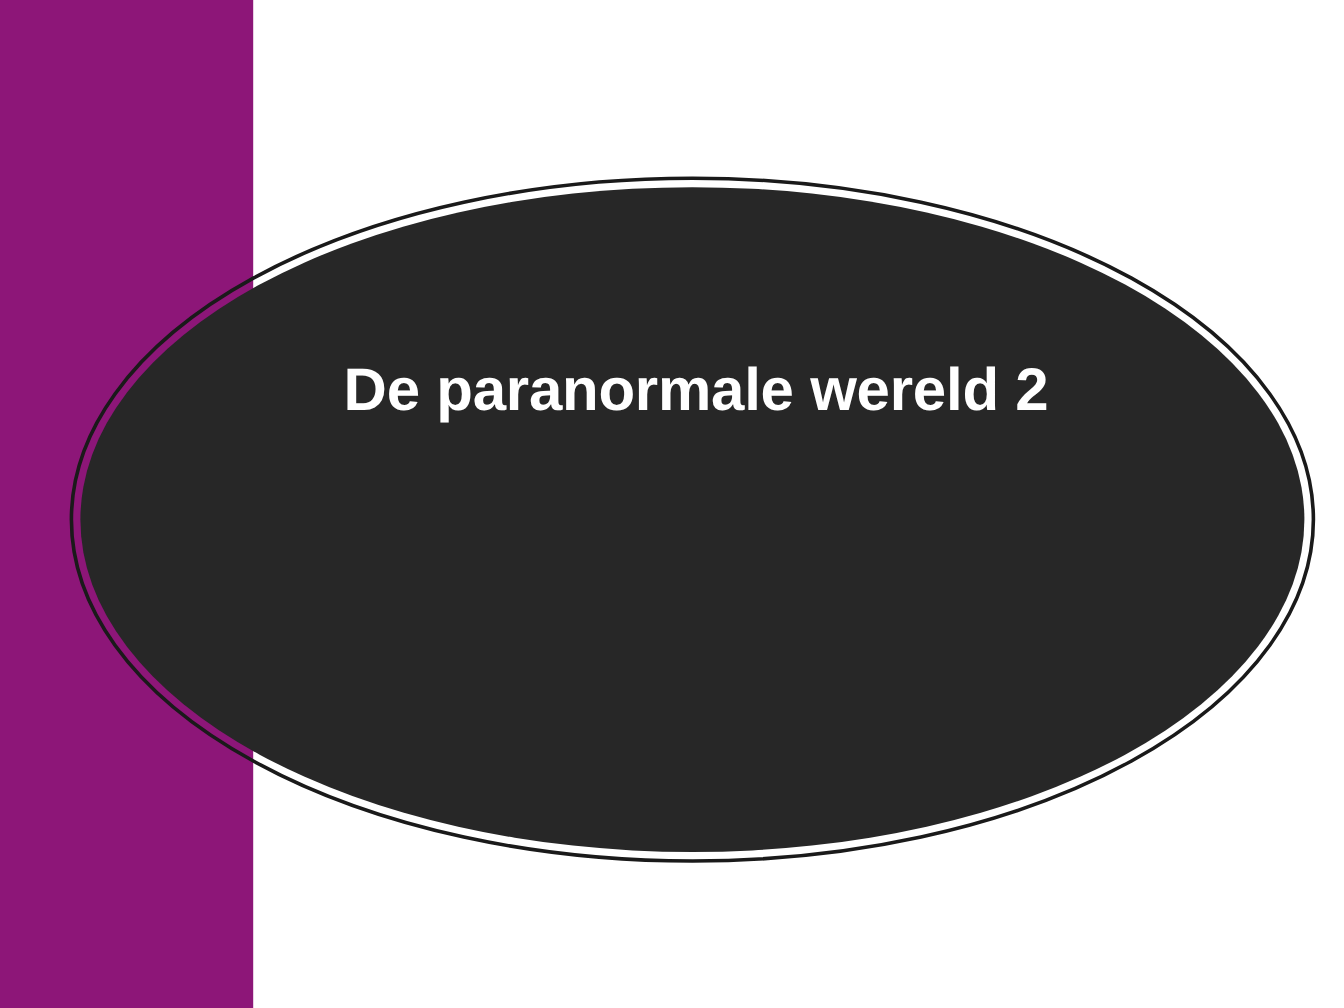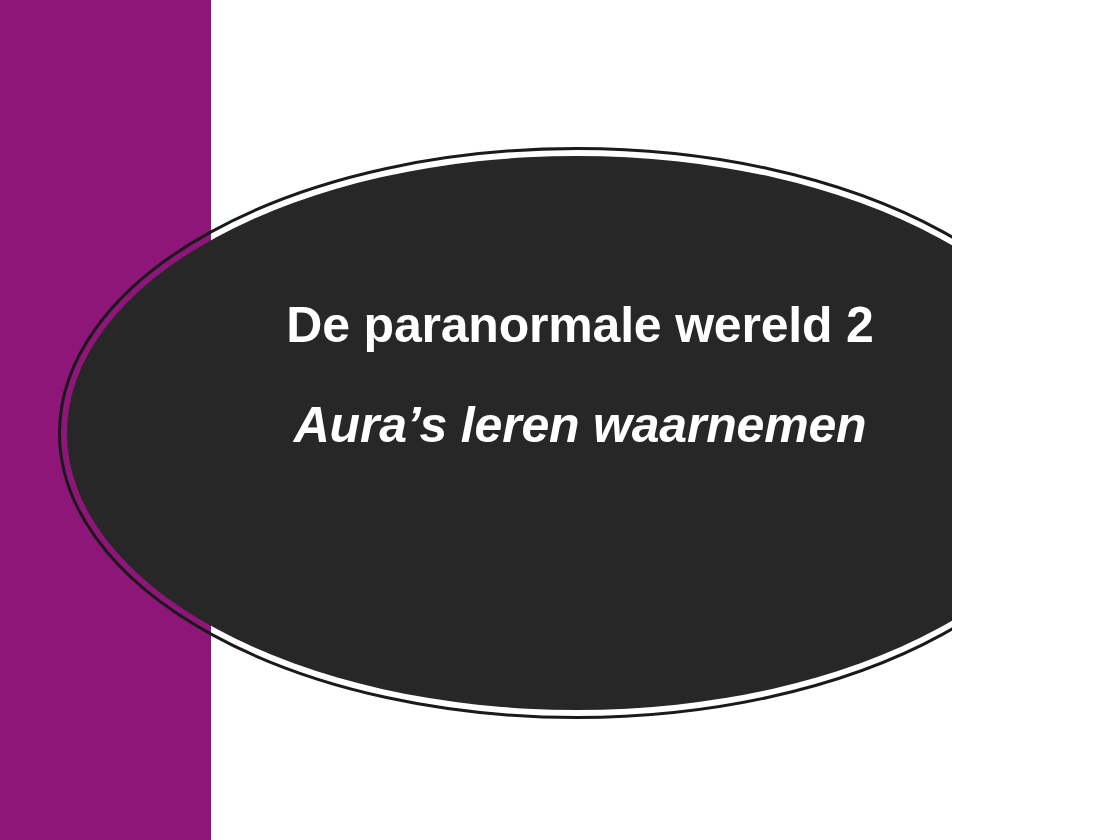--- a/index.html
+++ b/index.html
@@ -64,30 +64,29 @@
 
   .spacer-line {
     font-size: 50px;
     line-height: 1.0;
     height: 50px;
   }
 </style>
 </head>
 <body>
 
-<div id="slide" style="--bg: #ffffff; width: 952px; height: 840px;">
+<div id="slide" style="--bg: #ffffff; width: 1120px; height: 840px;">
 
   <div id="side-band" style="background: rgb(141, 22, 120); width: 211px; height: 840px;"></div>
 
   <svg id="oval-graphic" viewBox="0 0 1120 840" xmlns="http://www.w3.org/2000/svg">
 
     <ellipse cx="577" cy="433" rx="510" ry="277" fill="#272727" stroke="none"></ellipse>
 
     <ellipse cx="577" cy="433" rx="517.5" ry="284.5" fill="none" stroke="#1a1a1a" stroke-width="3"></ellipse>
   </svg>
 
   <div id="oval-text" style="color: rgb(255, 255, 255);">
     <div class="title-line">De paranormale wereld 2</div>
     <div class="spacer-line"></div>
-    <div class="subtitle-line">Aura’s leren waarnemen</div>
   </div>
 
 </div>
 
 </body></html>

